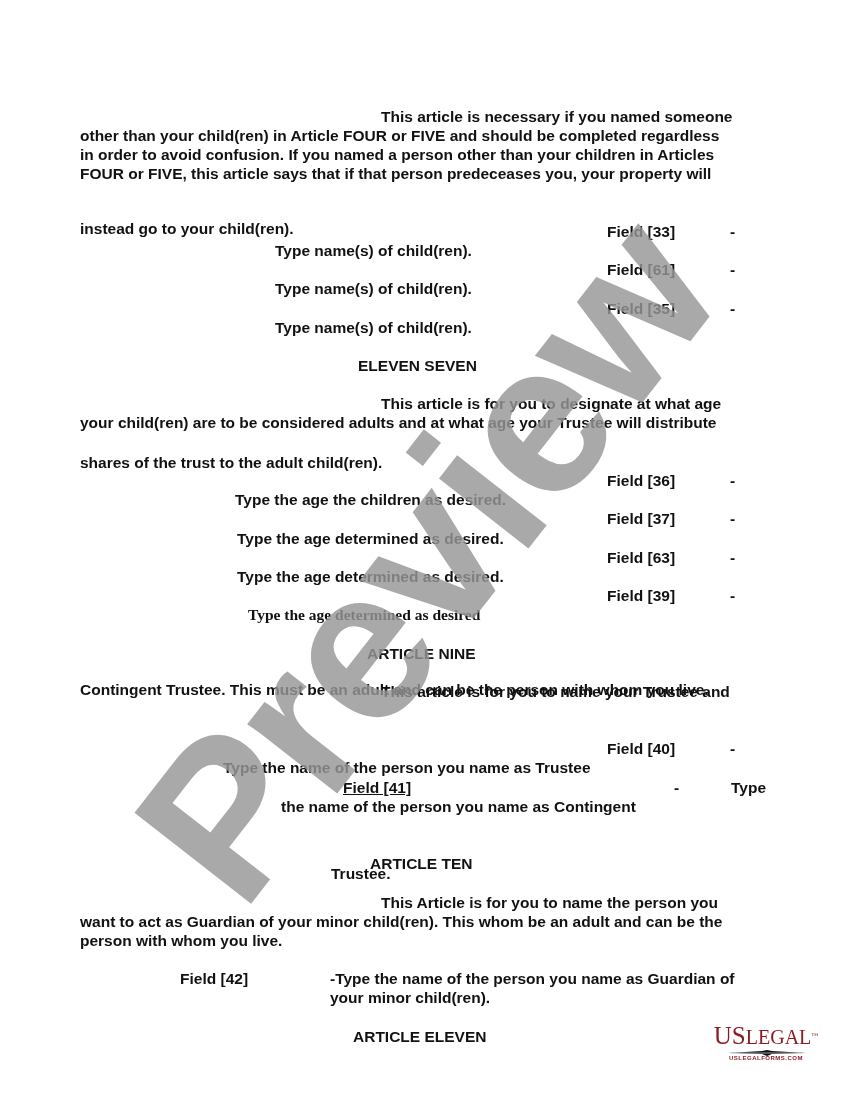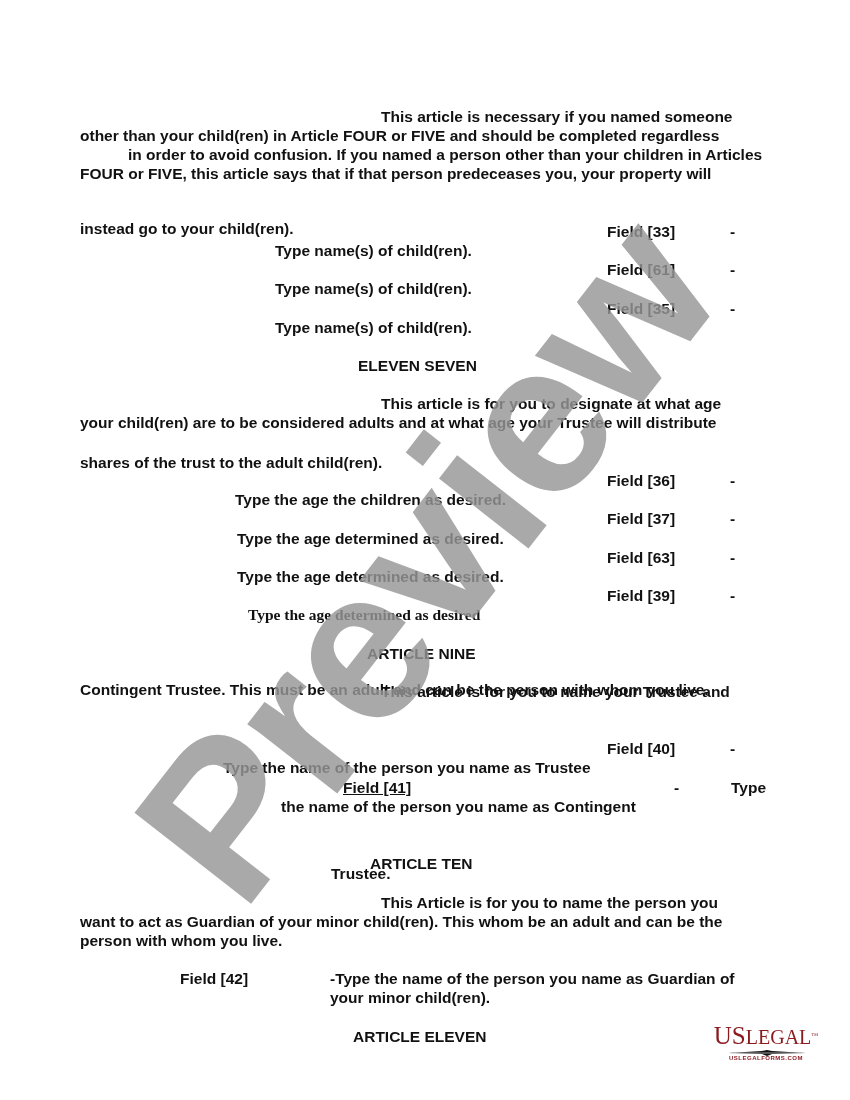--- a/index.html
+++ b/index.html
@@ -22,21 +22,21 @@
     .logo-url { font-family: "Liberation Sans", sans-serif; font-size: 6px; color: #8b1a1f; font-weight: bold; letter-spacing: 0.5px; margin-top: 6px; }
     .logo-wing { position: absolute; left: 22px; top: 26px; width: 78px; height: 6px; }
   </style>
 </head>
 <body>
 
 <div>
 
   <div class="abs" style="left:381px; top:107px;">This article is necessary if you named someone</div>
   <div class="abs" style="left:80px; top:126px;">other than your child(ren) in Article FOUR or FIVE and should be completed regardless</div>
-  <div class="abs" style="left:80px; top:145px;margin-left:48px;">in order to avoid confusion. If you named a person other than your children in Articles</div>
+  <div class="abs" style="left:80px; top:145px;">in order to avoid confusion. If you named a person other than your children in Articles</div>
   <div class="abs" style="left:80px; top:164px;">FOUR or FIVE, this article says that if that person predeceases you, your property will</div>
   <div class="abs" style="left:80px; top:183px;margin-top:36px;">instead go to your child(ren).</div>
 
   <div class="abs" style="left:607px; top:222px;">Field [33]</div>
   <div class="abs" style="left:730px; top:222px;">-</div>
   <div class="abs" style="left:275px; top:241px;">Type name(s)  of child(ren).</div>
 
   <div class="abs" style="left:607px; top:260px;">Field [61]</div>
   <div class="abs" style="left:730px; top:260px;">-</div>
   <div class="abs" style="left:275px; top:279px;">Type name(s)  of child(ren).</div>

